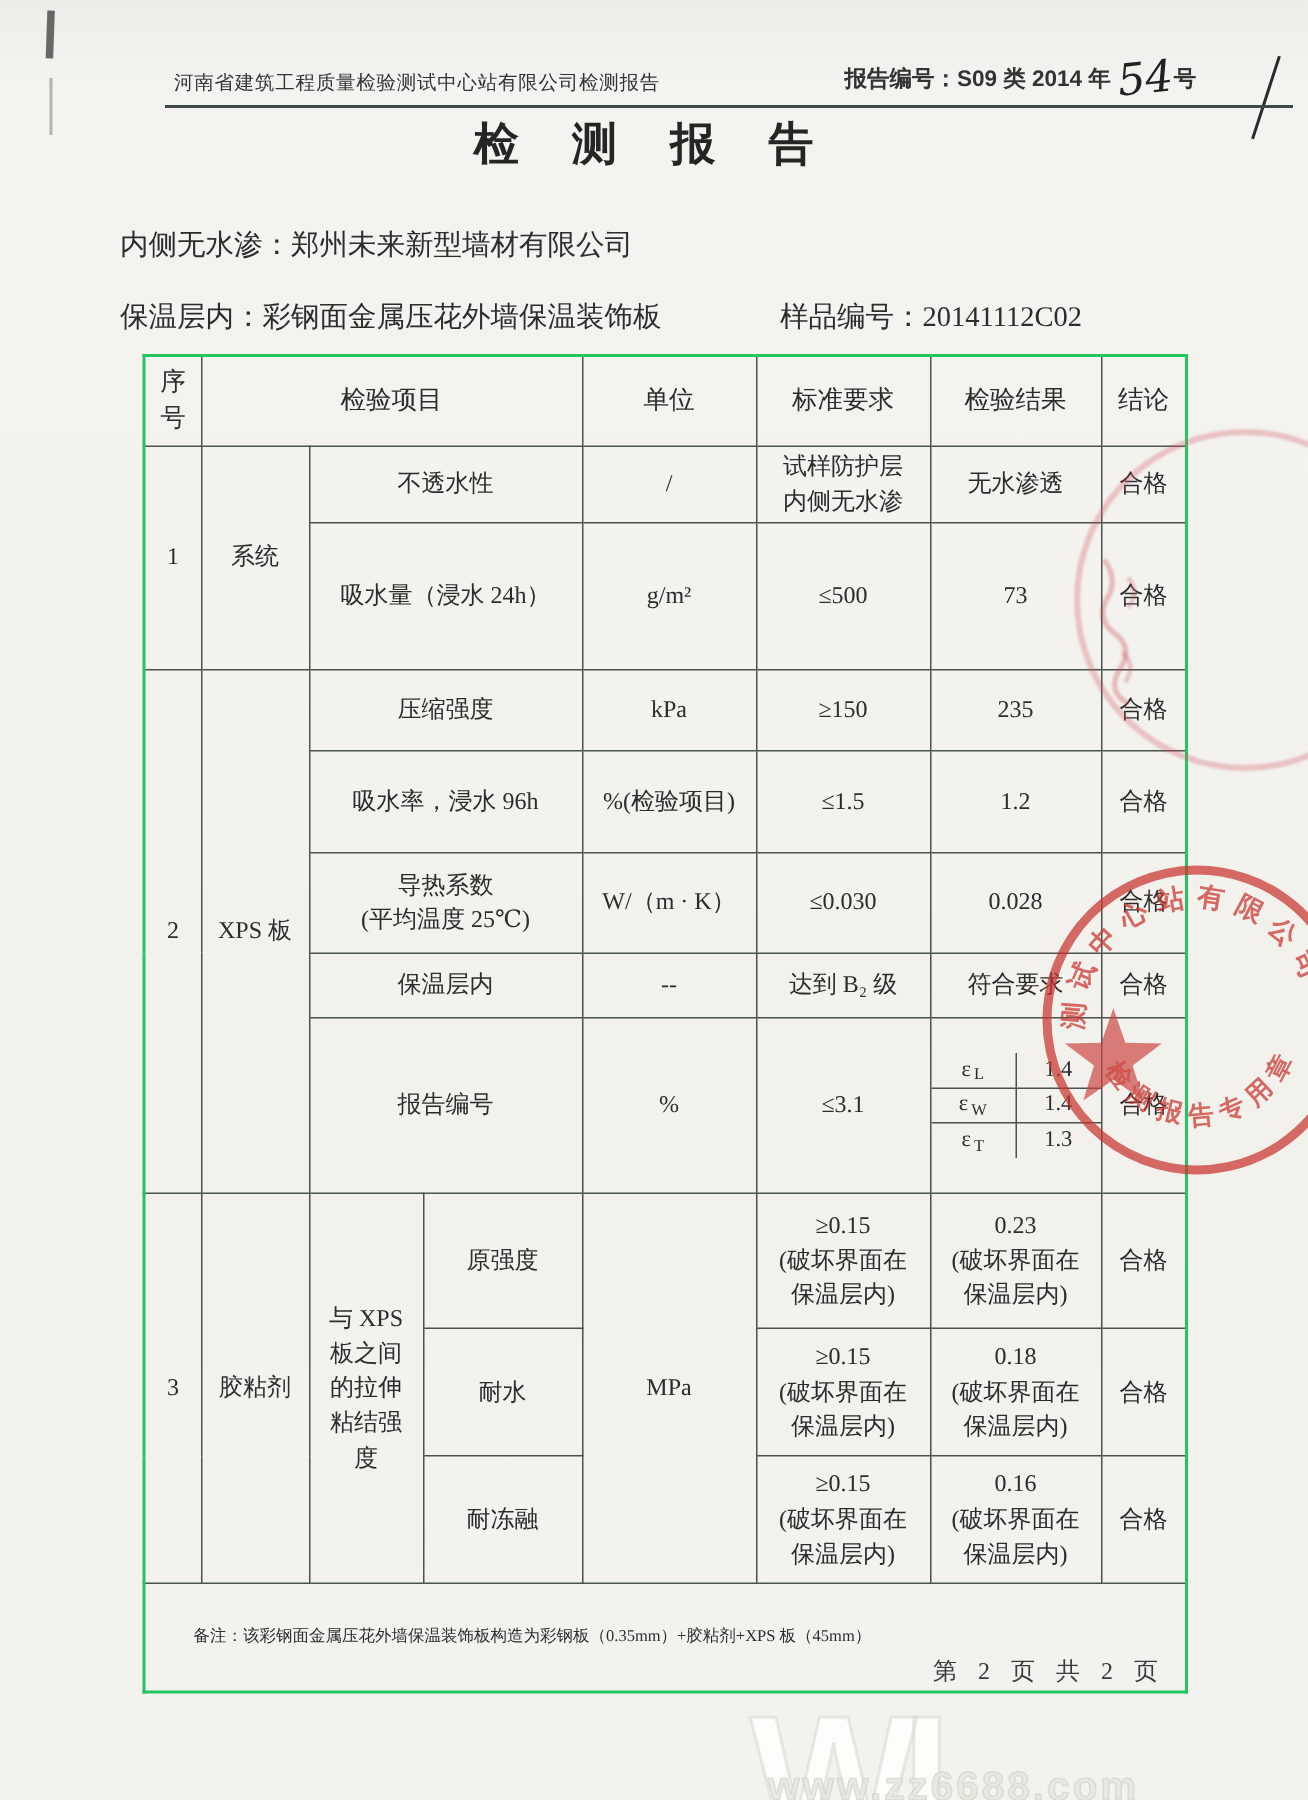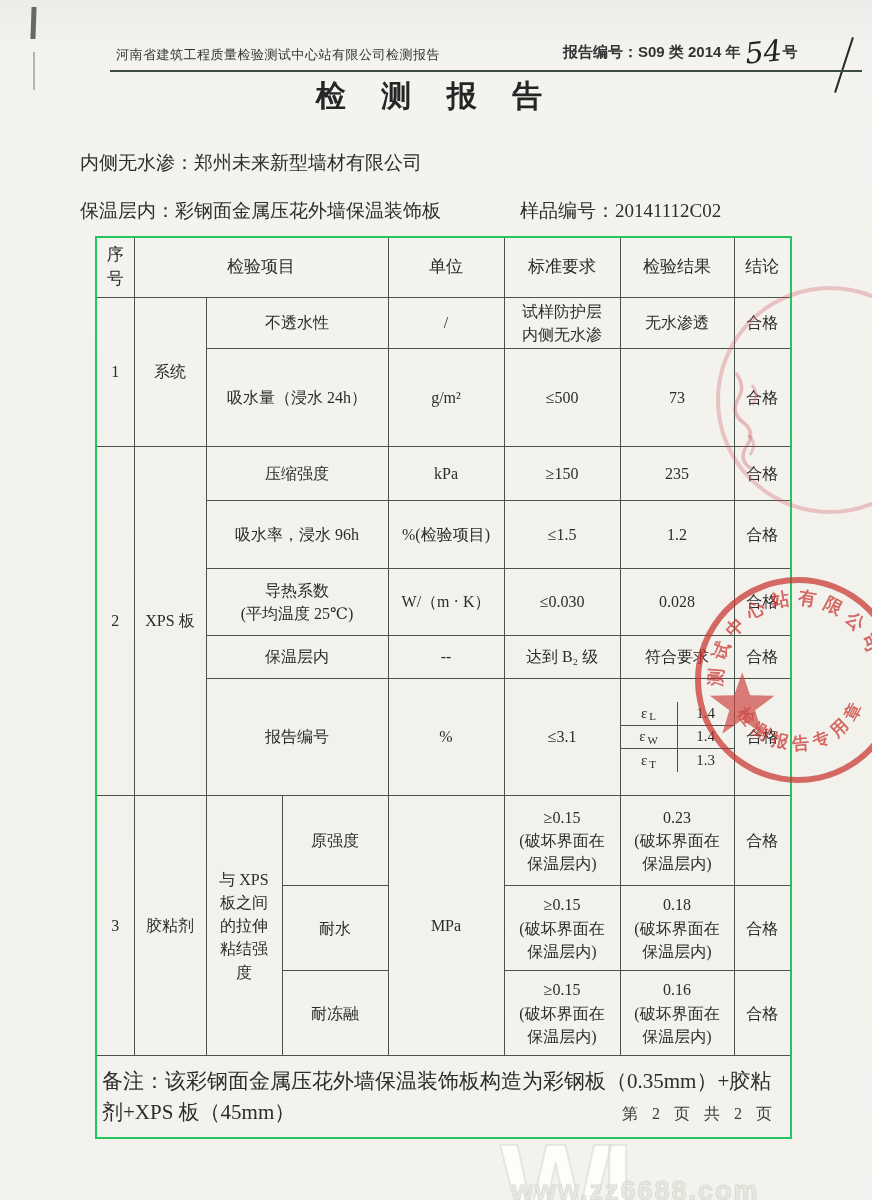--- a/index.html
+++ b/index.html
@@ -29,21 +29,21 @@
   
   .tbl-wrap{left:95px;top:236px;}
   table{border-collapse:collapse;table-layout:fixed;width:695px;background:transparent;}
   td,th{border:1.5px solid #49534d;padding:2px 3px;text-align:center;vertical-align:middle;
     font-size:16px;font-weight:normal;white-space:pre-line;line-height:1.45;color:#2c2c2c;}
   table{border:2px solid #22c55e;}
   tr.h60{height:60px}tr.h50{height:50px}tr.h98{height:98px}tr.h54{height:54px}
   tr.h68{height:68px}tr.h67{height:67px}tr.h43{height:43px}tr.h70{height:70px}
   tr.h90{height:90px}tr.h85{height:85px}tr.h72{height:72px}
   th{font-size:17px;}
-  td.remark-cell{text-align:left;padding:10px 5px;font-size:21px;}
+  td.remark-cell{text-align:left;padding:10px 32px;font-size:11px;}
   td.eps-cell{padding:0;}
   .eps-grid{display:grid;grid-template-columns:57px 1fr;height:70px;}
   .eps-grid > div{display:flex;align-items:center;justify-content:center;font-size:15px;}
   .eps-grid .lbl{border-right:1.5px solid #49534d;}
   .eps-grid .bt{border-top:1.5px solid #49534d;}
   .eps-sub{font-size:11px;position:relative;top:4px;margin-left:2px;}
   
   .page-footer{right:95px;top:1104px;font-size:16px;letter-spacing:5px;color:#3a3a3a;}
   .watermark{left:500px;top:1118px;font-family:"Liberation Sans","DejaVu Sans",sans-serif;
     font-weight:bold;font-size:118px;letter-spacing:-10px;color:rgba(253,253,251,.95);

